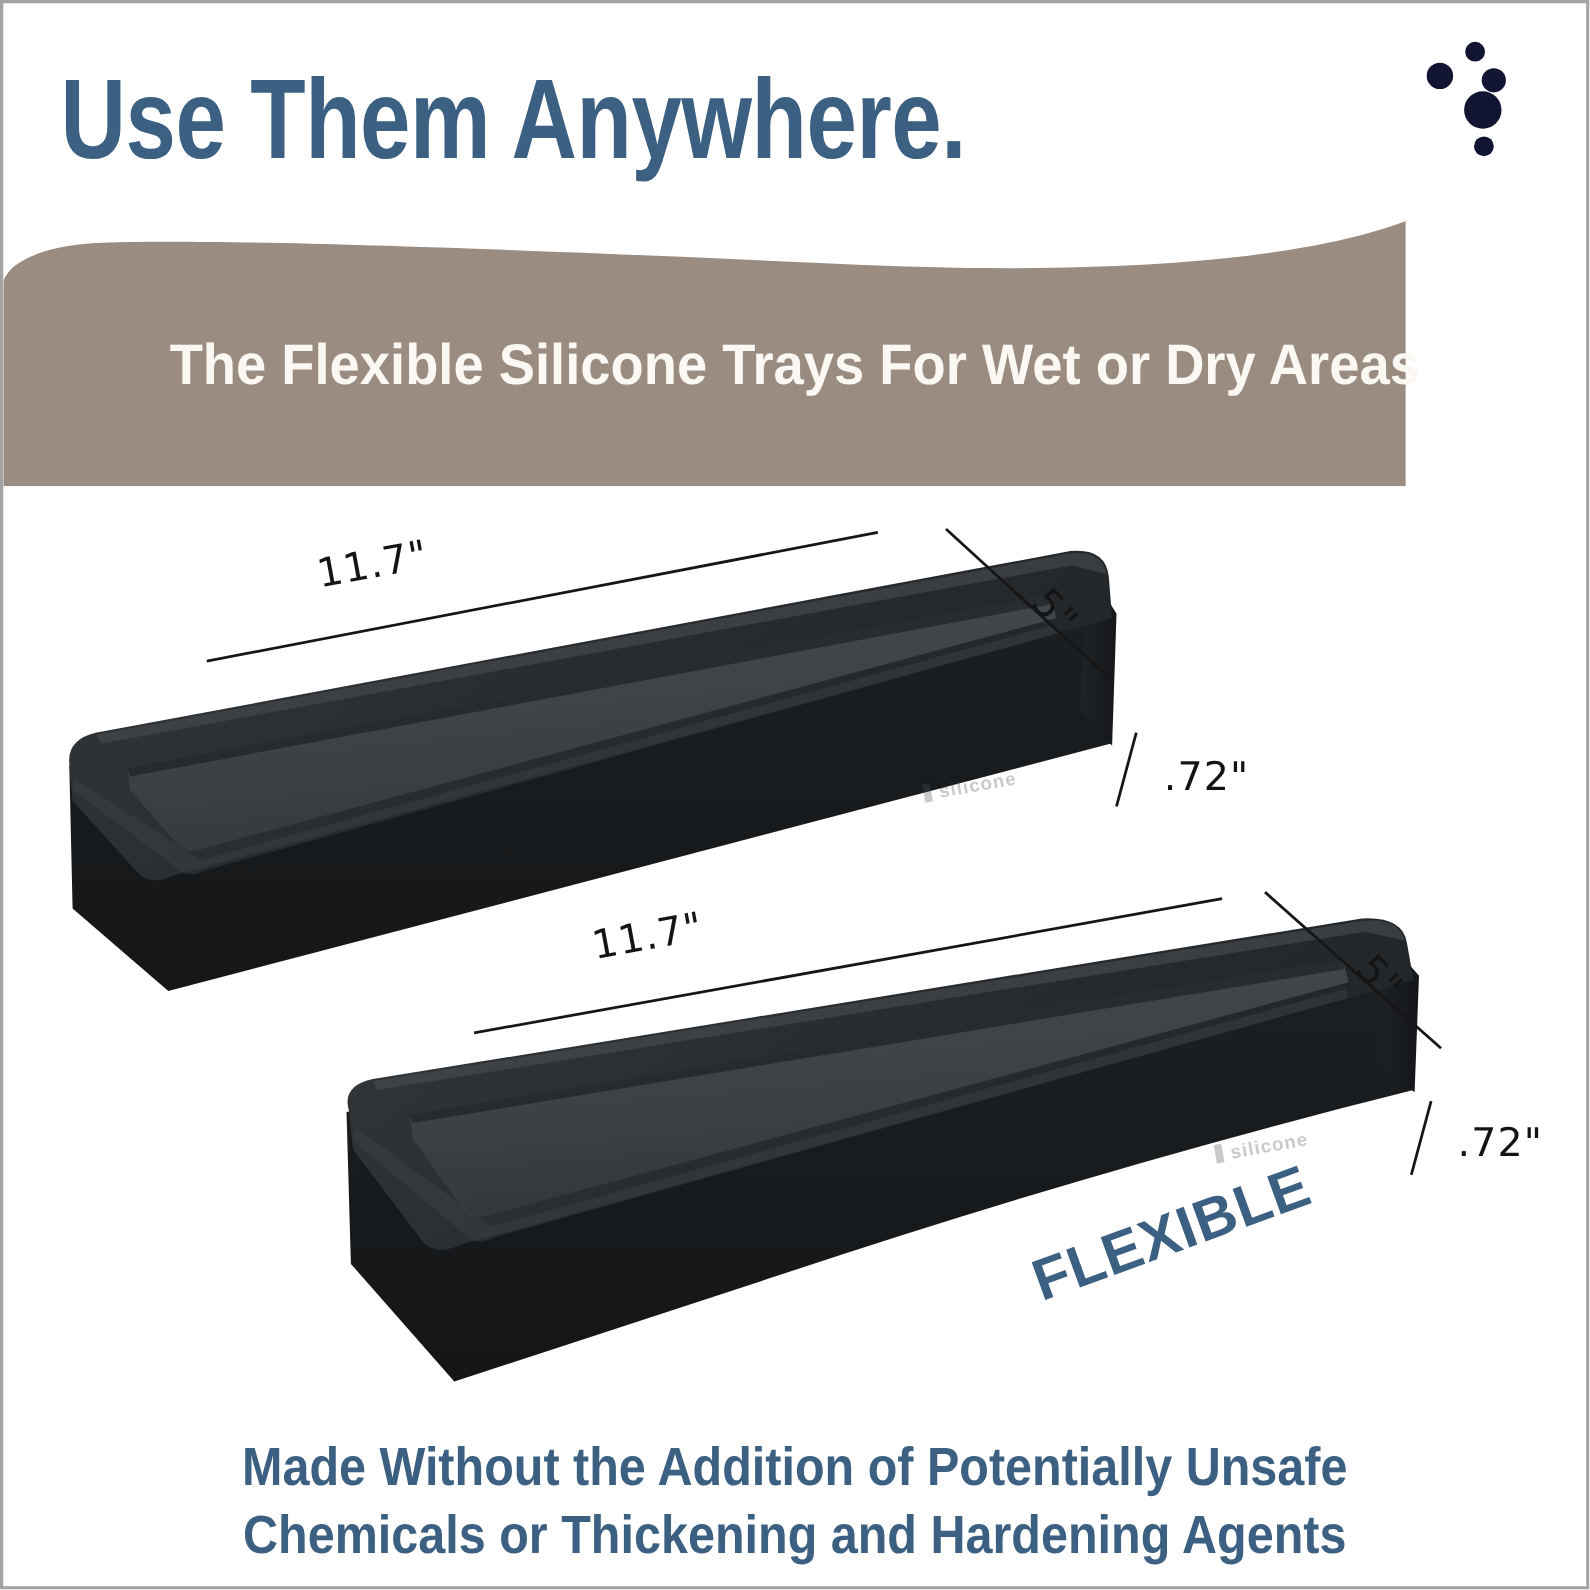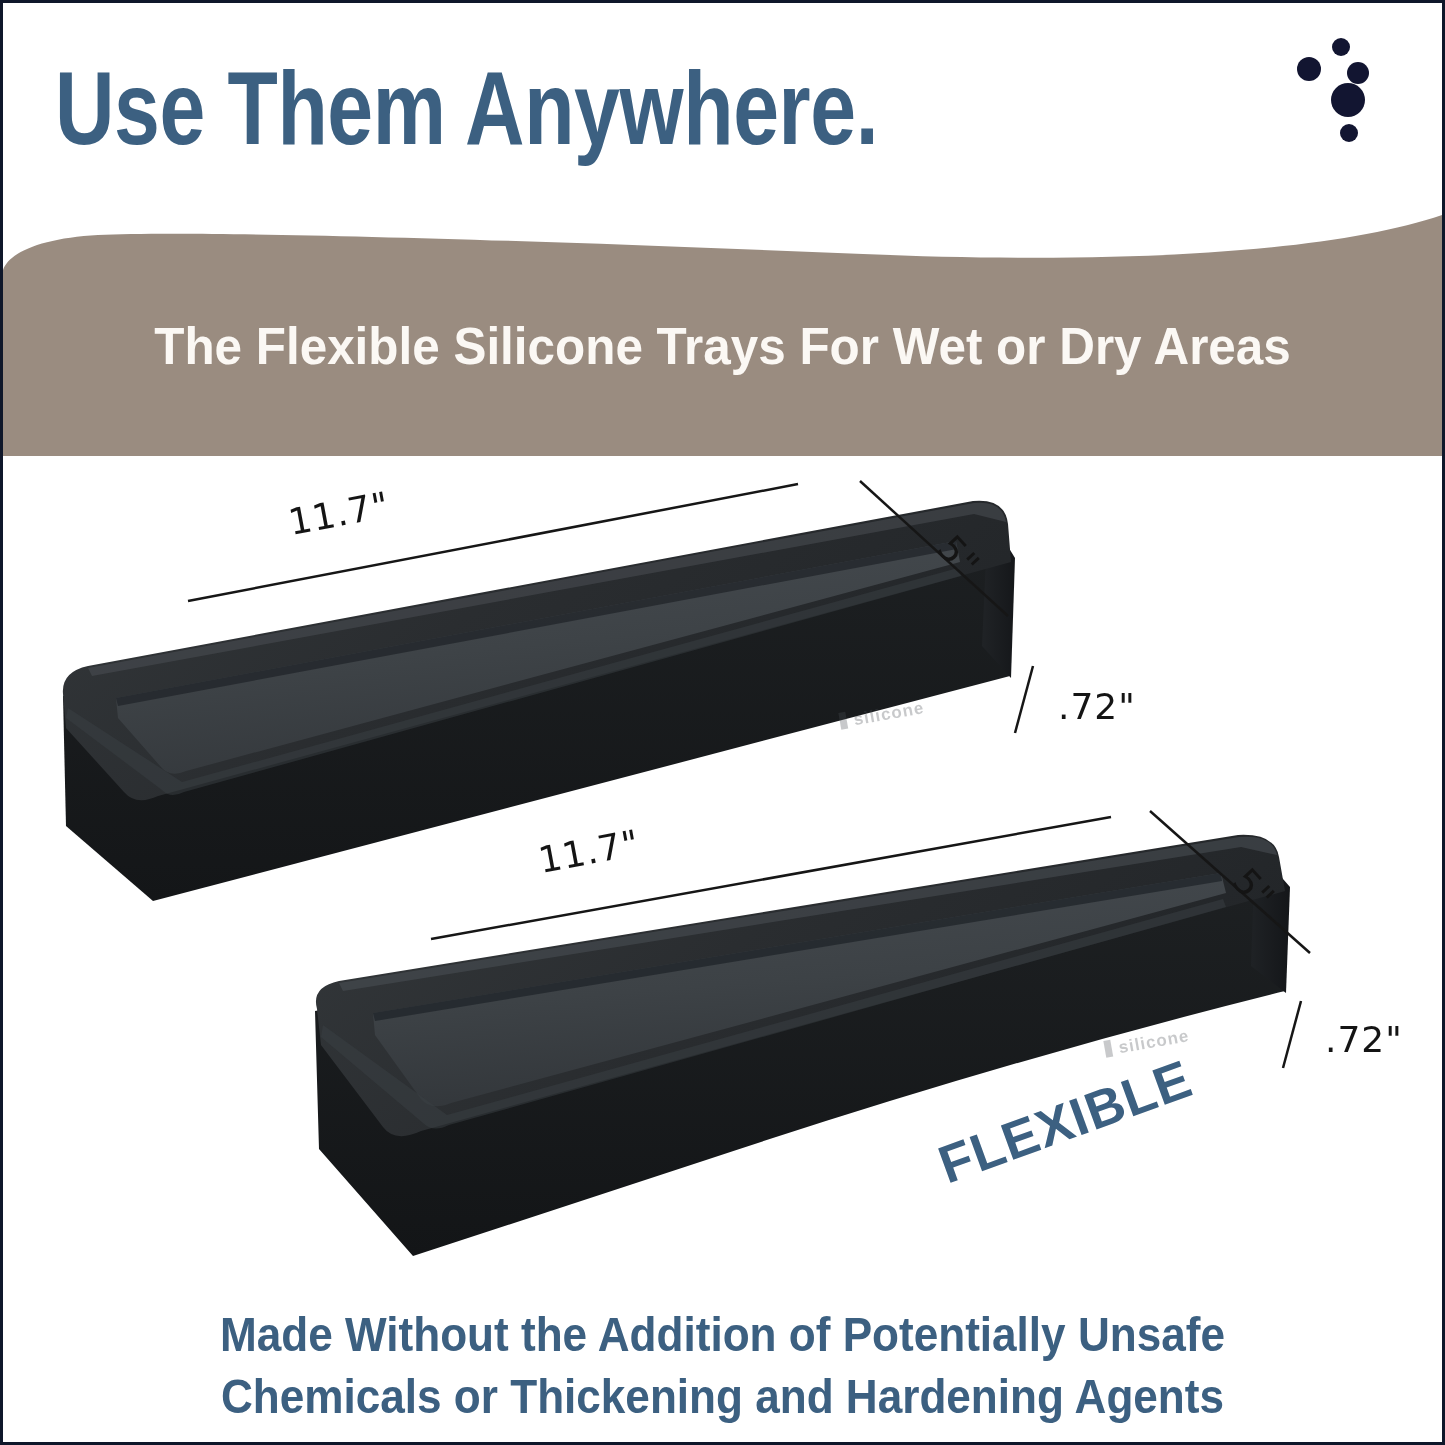--- a/index.html
+++ b/index.html
@@ -13,21 +13,21 @@
   body {
     font-family: "Liberation Sans", sans-serif;
     overflow: hidden;
   }
 
   #page {
     position: relative;
     width: 1445px;
     height: 1445px;
     background: #ffffff;
-    border: 3px solid #0f172a;
+    border: 3px solid #a3a3a3;
     overflow: hidden;
   }
 
   
   .headline {
     position: absolute;
     left: 52px;
     top: 52px;
     font-size: 103px;
     font-weight: 700;
@@ -44,22 +44,22 @@
   .dot {
     position: absolute;
     background: #121531;
     border-radius: 50%;
   }
 
   
   .banner {
     position: absolute;
     left: 0;
-    top: 205px;
-    width: 1439px;
+    top: 191px;
+    width: 1275px;
     height: 248px;
   }
   .banner svg { display: block; width: 100%; height: 100%; }
 
   .banner-text {
     position: absolute;
     left: 0;
     top: 108px;
     width: 1439px;
     text-align: center;

